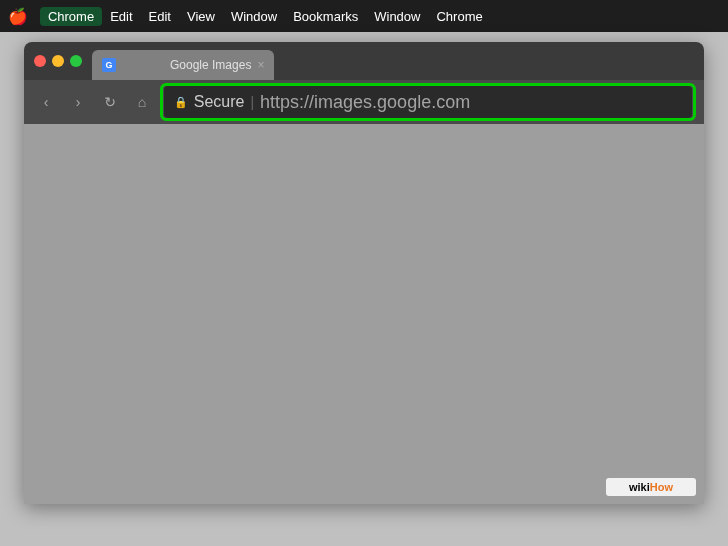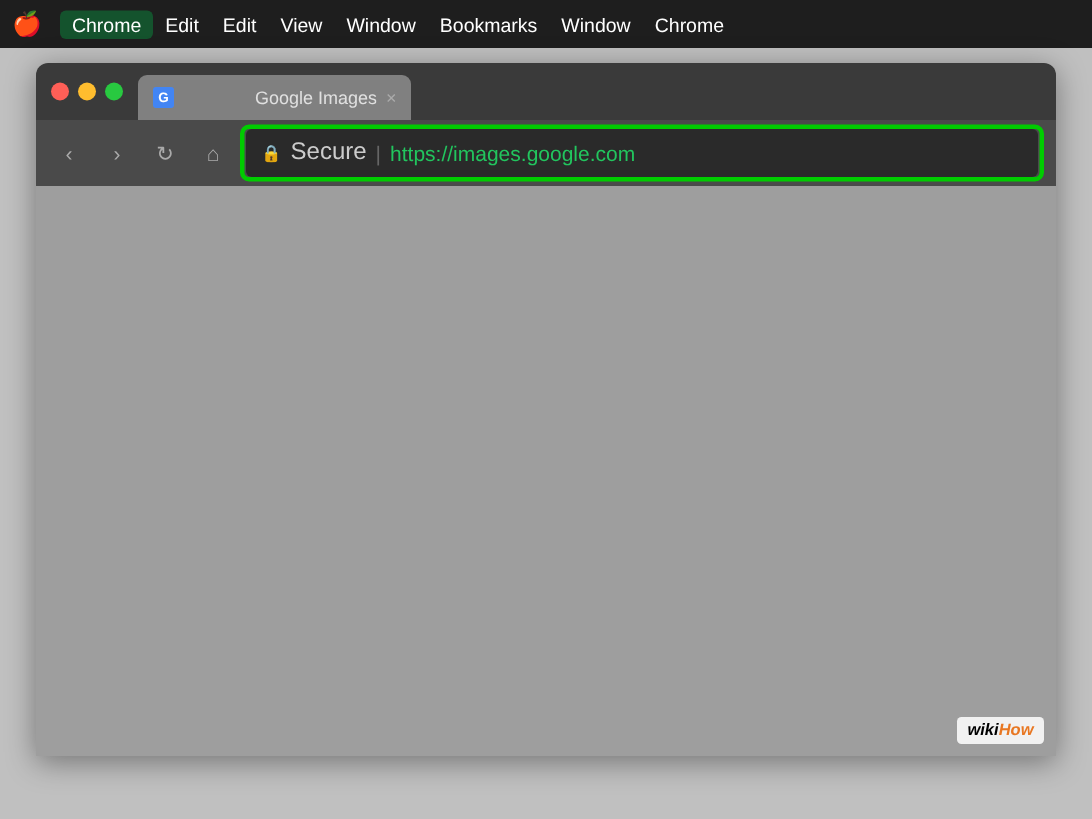--- a/index.html
+++ b/index.html
@@ -180,44 +180,43 @@
     .secure-text {
       font-size: 16px;
       color: #ccc;
       flex-shrink: 0;
     }
     .address-divider {
       color: #666;
       font-size: 14px;
     }
     .address-url {
-      font-size: 14px;
-      color: #22c55e;
+      font-size: 18px;
+      color: #a3a3a3;
     }
 
     
     .browser-content {
       background: #9e9e9e;
       height: 380px;
       width: 100%;
     }
 
     
     .wikihow-badge {
       position: absolute;
       bottom: 8px;
       right: 8px;
       background: rgba(255,255,255,0.85);
-      padding: 3px 7px;
+      padding: 3px 23px;
       border-radius: 3px;
       font-size: 11px;
       font-weight: bold;
       color: #333;
       z-index: 20;
-      font-style: italic;
     }
     .wikihow-badge span.wiki { color: #000; }
     .wikihow-badge span.how { color: #e87722; }
 
     .browser-outer {
       position: relative;
       width: 680px;
       margin: 0 auto;
     }
   </style>

